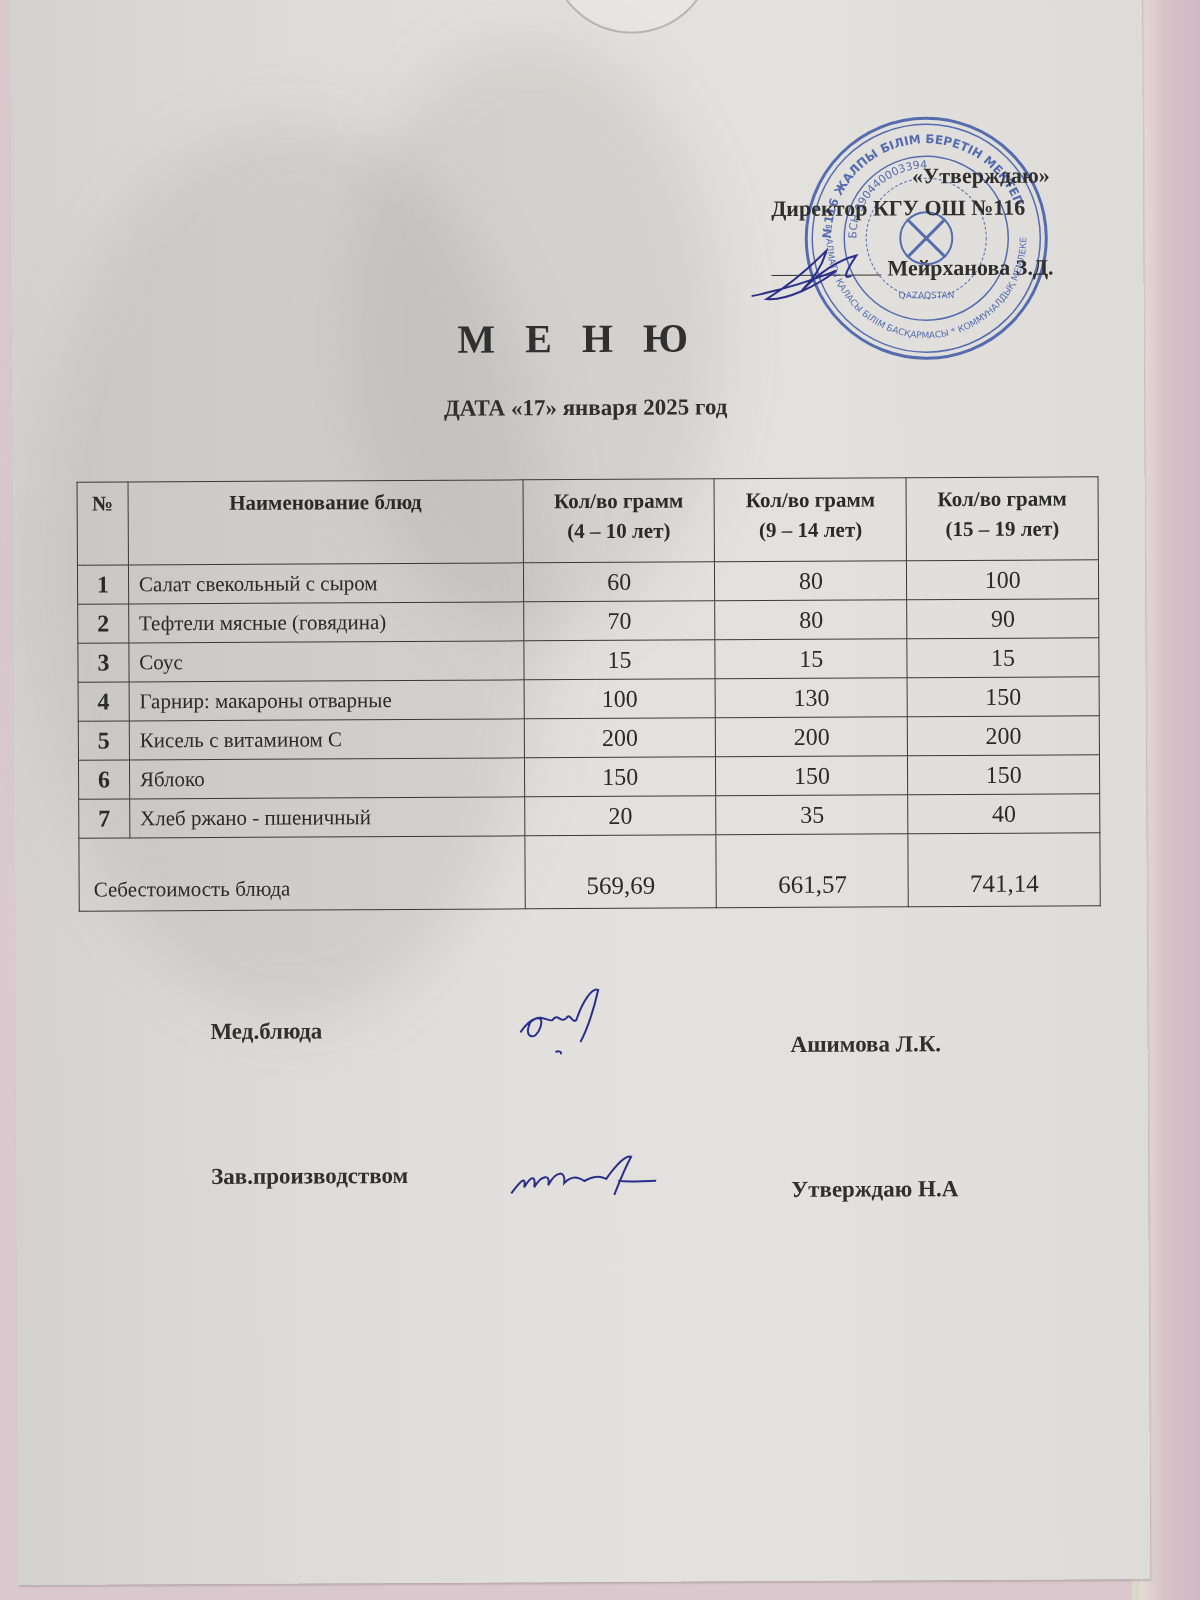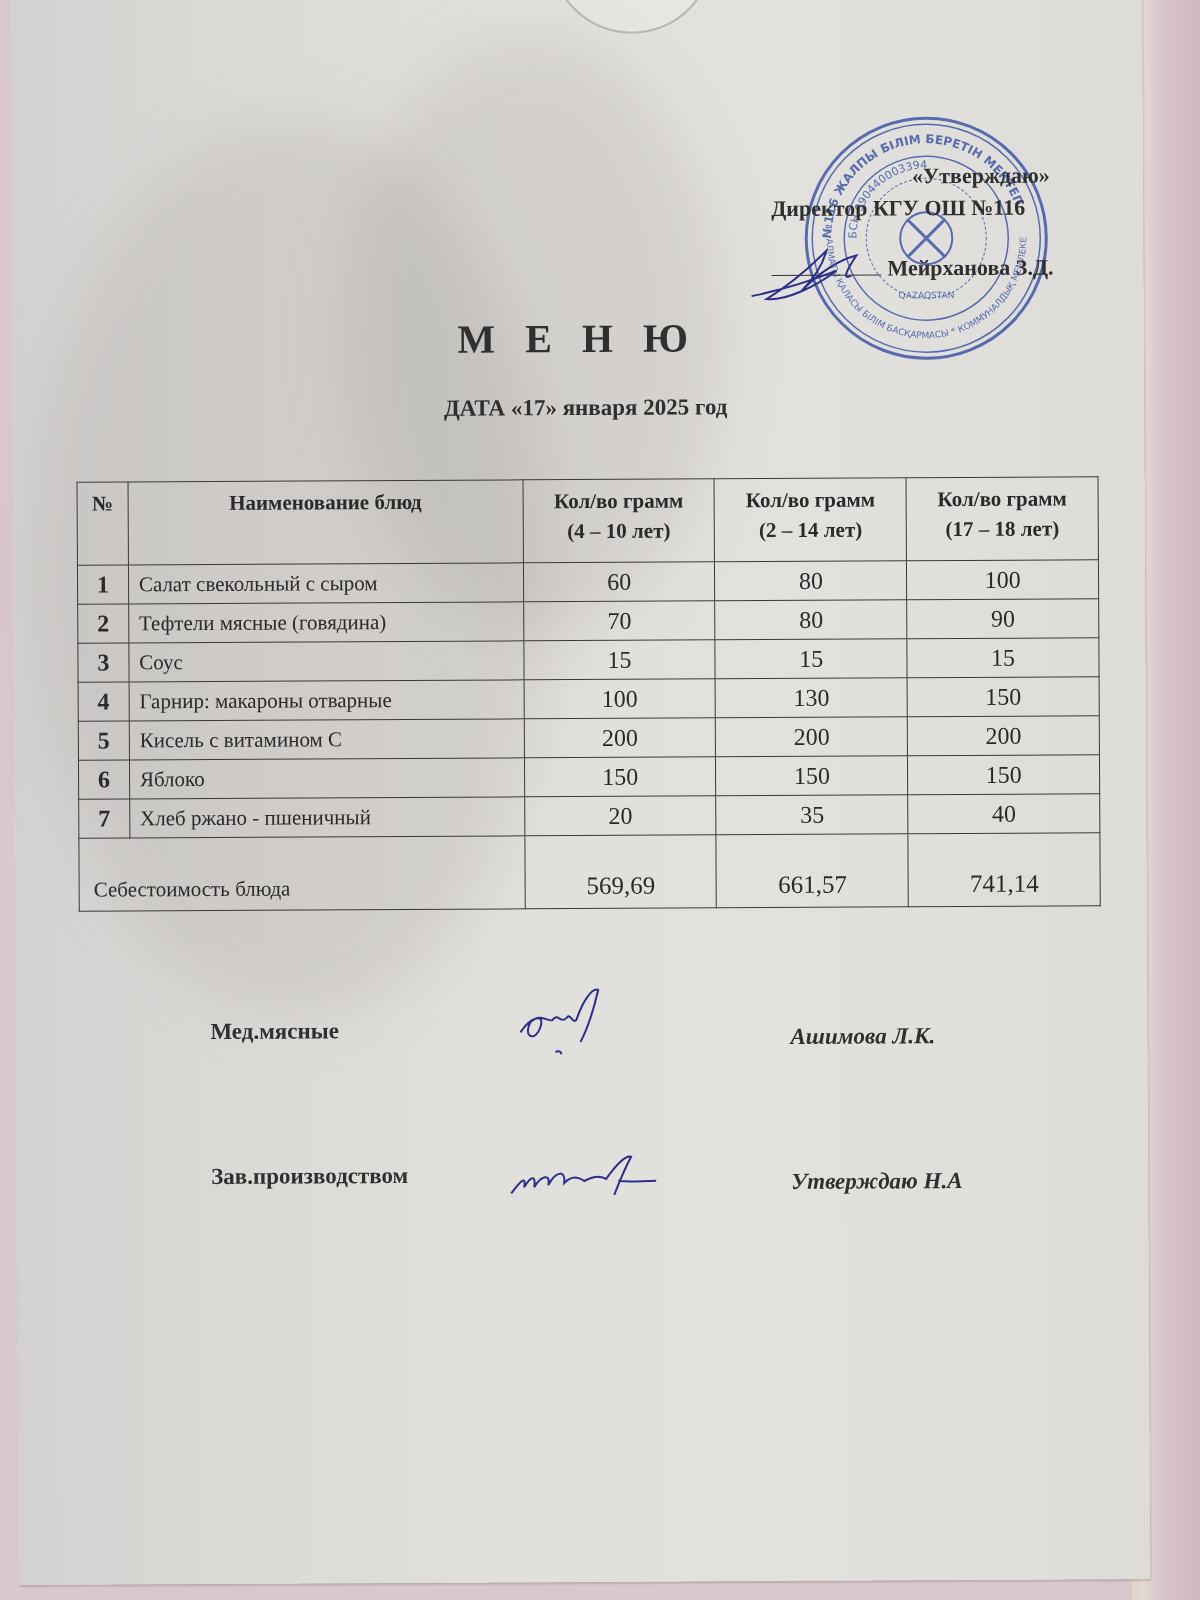--- a/index.html
+++ b/index.html
@@ -150,21 +150,21 @@
     
     .sig-row {
       position: absolute;
       left: 195px;
       width: 800px;
       font-weight: bold;
       font-size: 23px;
       color: #2f2f2f;
     }
     .sig-row .role { position: absolute; left: 0; top: 0; }
-    .sig-row .person { position: absolute; left: 580px; top: 8px; font-style: italic; }
+    .sig-row .person { position: absolute; left: 580px; top: 16px; }
   </style>
 </head>
 <body>
 
 <div class="wall-strip"></div>
 <div class="wall-right"></div>
 
 <div class="paper">
   <div class="hole-cut"></div>
 
@@ -215,25 +215,25 @@
     <thead>
       <tr>
         <th class="col-num">№</th>
         <th class="col-name">Наименование блюд</th>
         <th class="col-g">
           <div>Кол/во грамм</div>
           <div>(4 – 10 лет)</div>
         </th>
         <th class="col-g">
           <div>Кол/во грамм</div>
-          <div>(2 – 14 лет)</div>
+          <div>(9 – 14 лет)</div>
         </th>
         <th class="col-g">
           <div>Кол/во грамм</div>
-          <div>(17 – 18 лет)</div>
+          <div>(15 – 19 лет)</div>
         </th>
       </tr>
     </thead>
     <tbody>
       <tr>
         <td class="num">1</td>
         <td class="name">Салат свекольный с сыром</td>
         <td class="val">60</td>
         <td class="val">80</td>
         <td class="val">100</td>
@@ -283,21 +283,21 @@
       <tr class="cost">
         <td class="cost-label" colspan="2">Себестоимость блюда</td>
         <td class="val">569,69</td>
         <td class="val">661,57</td>
         <td class="val">741,14</td>
       </tr>
     </tbody>
   </table>
 
   <div class="sig-row" style="top:1020px;">
-    <span class="role">Мед.мясные</span>
+    <span class="role">Мед.блюда</span>
     <span class="person">Ашимова Л.К.</span>
   </div>
   <svg class="signature" style="left:495px; top:985px;" width="110" height="80" viewBox="0 0 110 80">
     <path d="M 10 50 C 20 35, 35 30, 30 45 C 25 60, 12 55, 20 40 C 30 30, 38 40, 42 38 C 48 30, 50 42, 56 36 C 60 30, 62 42, 66 38 C 72 20, 82 5, 88 8 C 84 25, 78 45, 70 60 M 45 70 C 48 68, 52 70, 50 72" fill="none" stroke="#2c2f8a" stroke-width="2"></path>
   </svg>
 
   <div class="sig-row" style="top:1165px;">
     <span class="role">Зав.производством</span>
     <span class="person">Утверждаю Н.А</span>
   </div>

